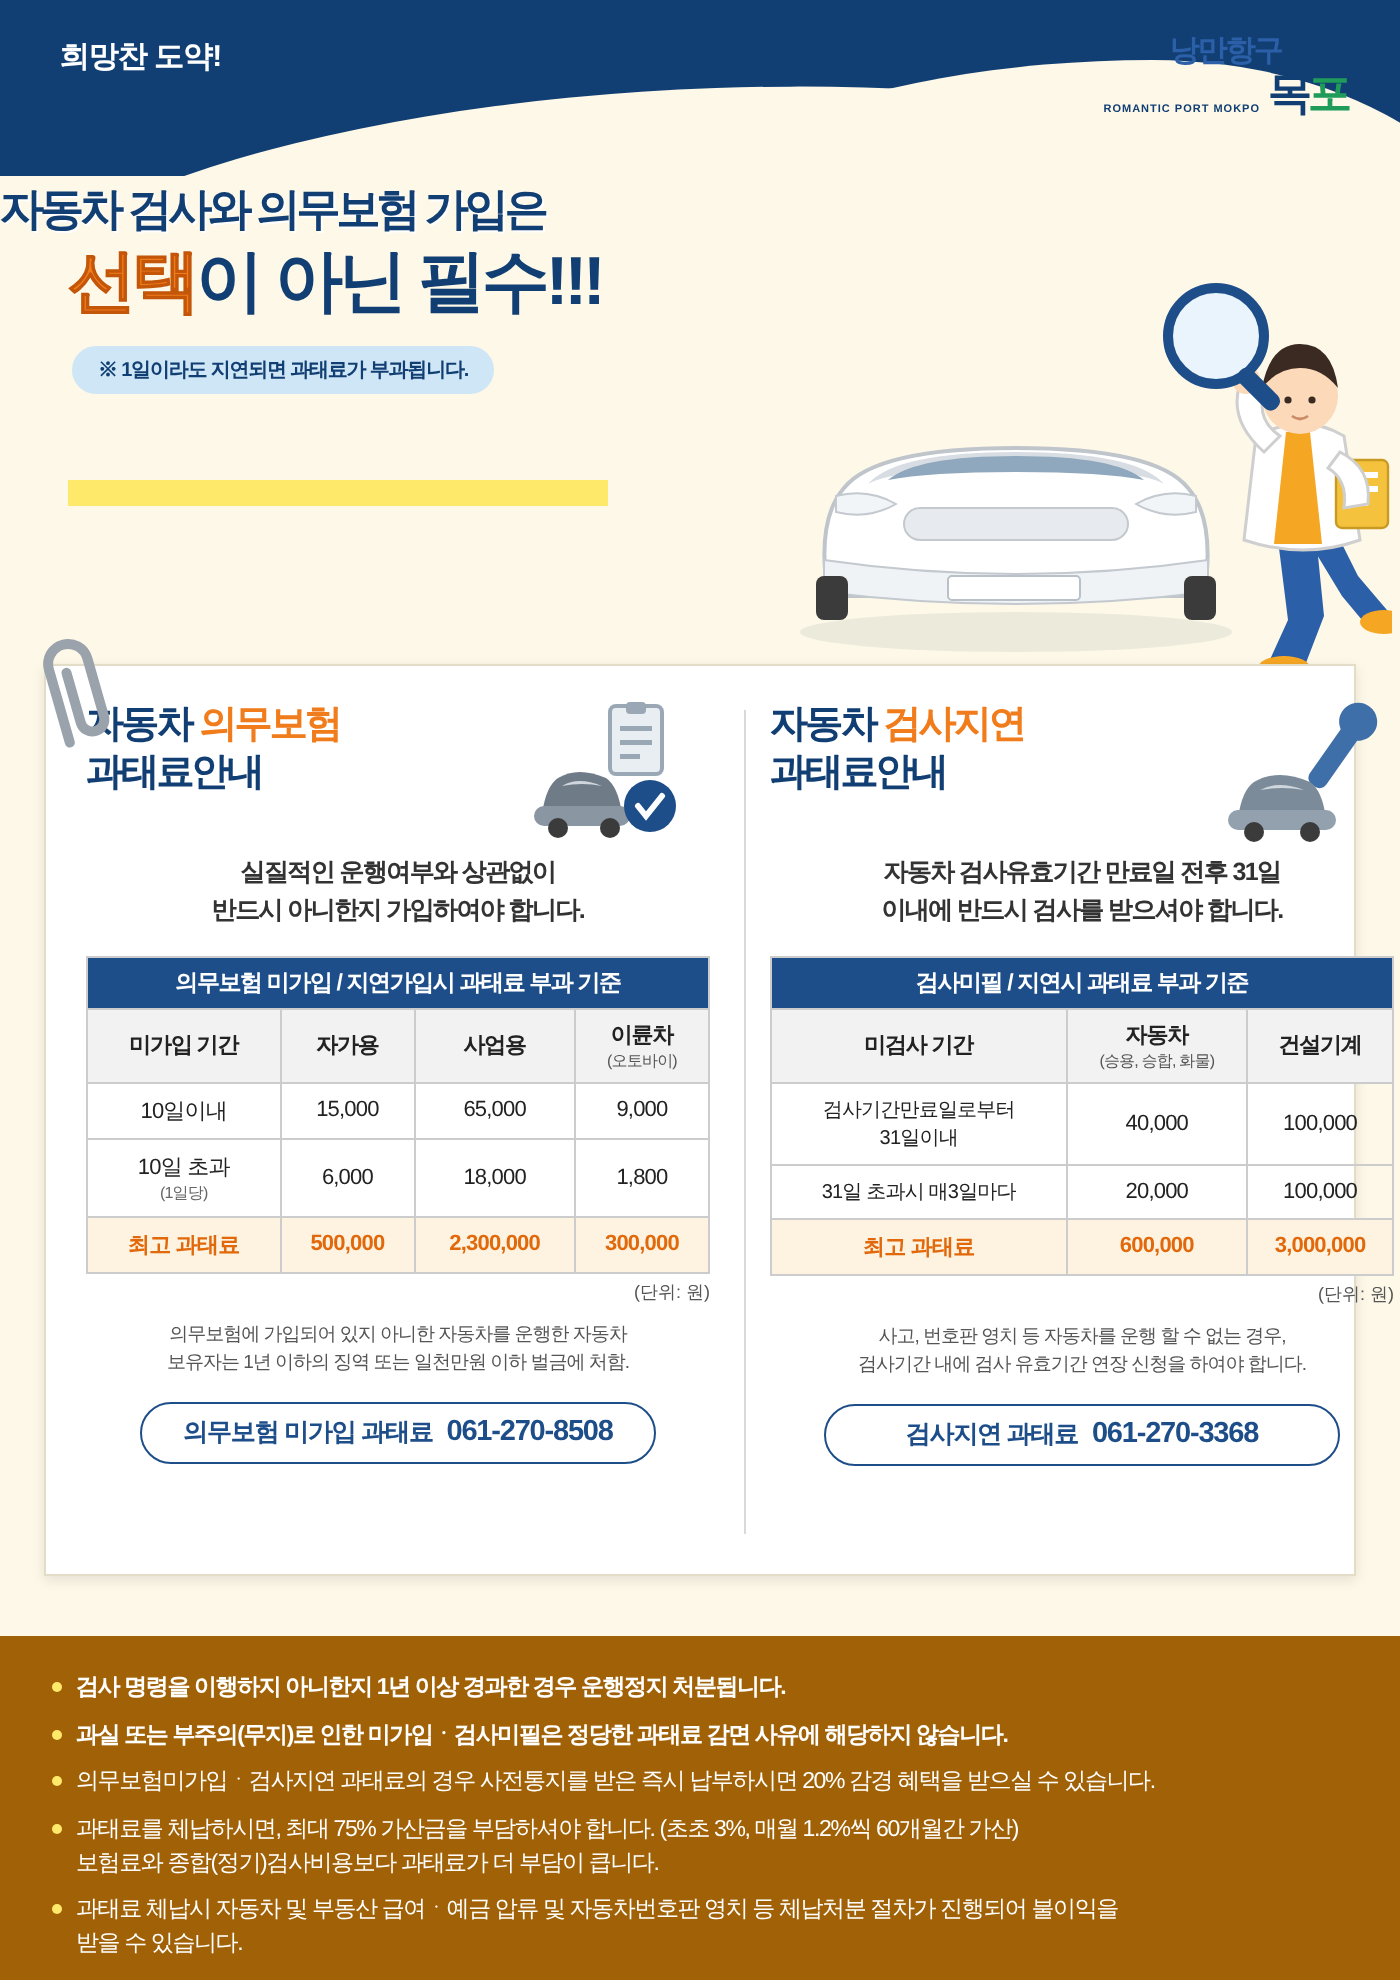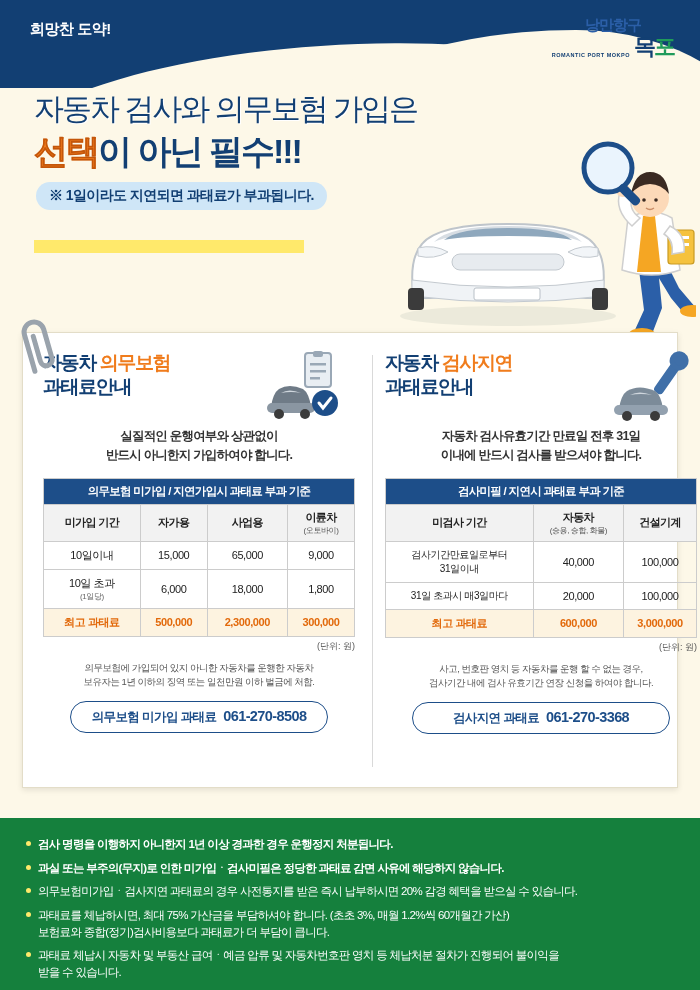--- a/index.html
+++ b/index.html
@@ -42,22 +42,21 @@
     letter-spacing: -1px;
   }
   .logo .logo-row { display: flex; align-items: flex-end; gap: 4px; margin-top: 1px;}
   .logo .logo-sub { font-size: 5.5px; letter-spacing: 0.5px; color: #123f73; font-weight: bold;}
   .logo .logo-main { font-size: 22px; font-weight: bold; color: #123f73; letter-spacing: -2px; line-height: 1;}
   .logo .logo-main .grn { color: #1f9b5a; }
 
   
   .headline-wrap { position: absolute; left: 0; top: 92px; width: 700px; }
   .h1 {
-    margin-left: 34px;
-    font-size: 30px; font-weight: normal; color: #123f73;
+    font-size: 22px; font-weight: bold; color: #123f73;
     letter-spacing: -2px; line-height: 1.15;
     text-shadow: 1px 1px 0 #fff;
   }
   .h2-row { margin-left: 34px; margin-top: 6px; display: flex; align-items: flex-end; }
   .h2 {
     font-size: 34px; font-weight: bold; letter-spacing: -2px; line-height: 1.1;
     color: #123f73;
     position: relative; z-index: 3;
   }
   .h2 .or { color: #f07c1c; -webkit-text-stroke: 0.6px #c4560a; }
@@ -66,21 +65,21 @@
     position: absolute; left: 34px; top: 148px; width: 270px; height: 13px;
     background: #ffe96b; z-index: 1;
   }
   .sub {
     margin-left: 36px; margin-top: 16px;
     font-size: 17px; font-weight: bold; color: #1c3f6e; letter-spacing: -1px; line-height: 1.45;
   }
   .note {
     margin-left: 36px; margin-top: 12px; display: inline-block;
     background: #cfe6f7; color: #123f73; border-radius: 14px;
-    padding: 5px 13px; font-size: 14px; font-weight: bold; letter-spacing: -0.6px;
+    padding: 5px 13px; font-size: 10px; font-weight: bold; letter-spacing: -0.6px;
   }
 
   
   .illus { position: absolute; right: 4px; top: 130px; width: 300px; height: 210px; }
 
   
   .card {
     position: absolute; left: 22px; top: 332px; width: 656px; height: 456px;
     background: #ffffff; border: 1px solid #e3ddc8;
     box-shadow: 0 2px 6px rgba(0,0,0,0.10);
@@ -133,21 +132,21 @@
     margin: 12px auto 0; width: 258px;
     border: 1.6px solid #1d4e89; border-radius: 16px;
     padding: 6px 0; text-align: center;
     font-size: 12.5px; font-weight: bold; color: #1d4e89; letter-spacing: -0.6px;
   }
   .pill .num { font-size: 14.5px; margin-left: 4px; }
 
   
   .bottom {
     position: absolute; left: 0; bottom: 0; width: 700px; height: 172px;
-    background: #15803d; color: #fff;
+    background: #a16207; color: #fff;
     padding: 18px 26px 10px 26px;
   }
   .bottom ul { list-style: none; }
   .bottom li {
     position: relative; padding-left: 12px; margin-bottom: 7px;
     font-size: 11.5px; letter-spacing: -0.7px; line-height: 1.45;
   }
   .bottom li::before {
     content: ""; position: absolute; left: 0; top: 5px;
     width: 5px; height: 5px; border-radius: 50%; background: #ffe96b;

